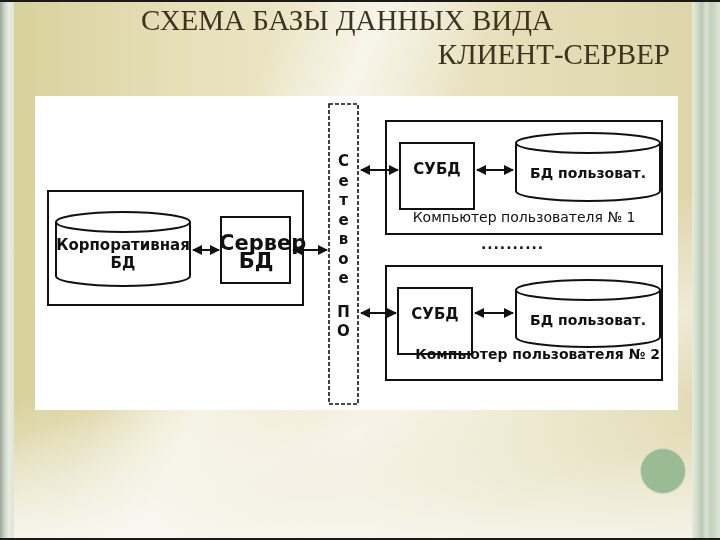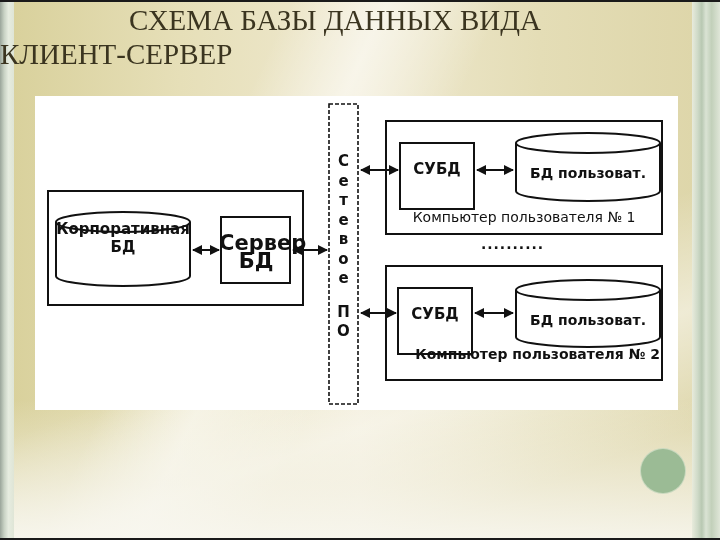--- a/index.html
+++ b/index.html
@@ -31,22 +31,22 @@
     position: absolute; left: 0; top: 0; width: 720px; height: 2px; background: #1a1a1a;
   }
   .bottom-line {
     position: absolute; left: 0; bottom: 0; width: 720px; height: 2px; background: #1a1a1a;
   }
   .title {
     position: absolute; left: 0; top: 0; width: 720px; text-align: center;
     font-family: "Liberation Serif", serif; color: #3b3520;
     font-size: 29px; line-height: 34px; letter-spacing: 0px;
   }
-  .title .line1 { position: absolute; left: 0; width: 670px; top: 3px; text-align: center; }
-  .title .line2 { position: absolute; left: 0; width: 670px; top: 37px; text-align: left; }
+  .title .line1 { position: absolute; left: 0; width: 670px; top: 3px; text-align: center; padding-left: 12px; }
+  .title .line2 { position: absolute; left: 0; width: 670px; top: 37px; text-align: right; }
 
   .panel {
     position: absolute; left: 35px; top: 96px; width: 643px; height: 314px;
     background: #ffffff;
   }
   .diagram { position: absolute; left: 0; top: 0; width: 720px; height: 540px; }
   .lbl {
     position: absolute; color: #111; font-family: "DejaVu Sans", sans-serif;
     white-space: nowrap; text-align: center;
   }
@@ -105,21 +105,21 @@
   <rect x="386" y="266" width="276" height="114" fill="none" stroke="#111" stroke-width="2"></rect>
   <rect x="398" y="288" width="74" height="66" fill="#fff" stroke="#111" stroke-width="2"></rect>
   <g>
     <path d="M516,290 L516,337 A72,10 0 0 0 660,337 L660,290" fill="#fff" stroke="#111" stroke-width="2"></path>
     <ellipse cx="588" cy="290" rx="72" ry="10" fill="#fff" stroke="#111" stroke-width="2"></ellipse>
   </g>
   <line x1="361" y1="313" x2="396" y2="313" stroke="#111" stroke-width="2" marker-start="url(#ah)" marker-end="url(#ah)"></line>
   <line x1="475" y1="313" x2="513" y2="313" stroke="#111" stroke-width="2" marker-start="url(#ah)" marker-end="url(#ah)"></line>
 </svg>
 
-<div class="lbl" style="left:52px; top:220px; width:142px; font-size:15px; line-height:18px; font-weight:bold;">
+<div class="lbl" style="left:52px; top:236px; width:142px; font-size:15px; line-height:18px; font-weight:bold;">
   <div>Корпоративная</div>
   <div>БД</div>
 </div>
 <div class="lbl" style="left:219px; top:234px; width:74px; font-size:21px; line-height:18px; font-weight:bold;">
   <div>Сервер</div>
   <div>БД</div>
 </div>
 
 <div class="lbl" style="left:331px; top:152px; width:25px; font-size:15px; line-height:19.5px; font-weight:bold;">
   <div>С</div>

